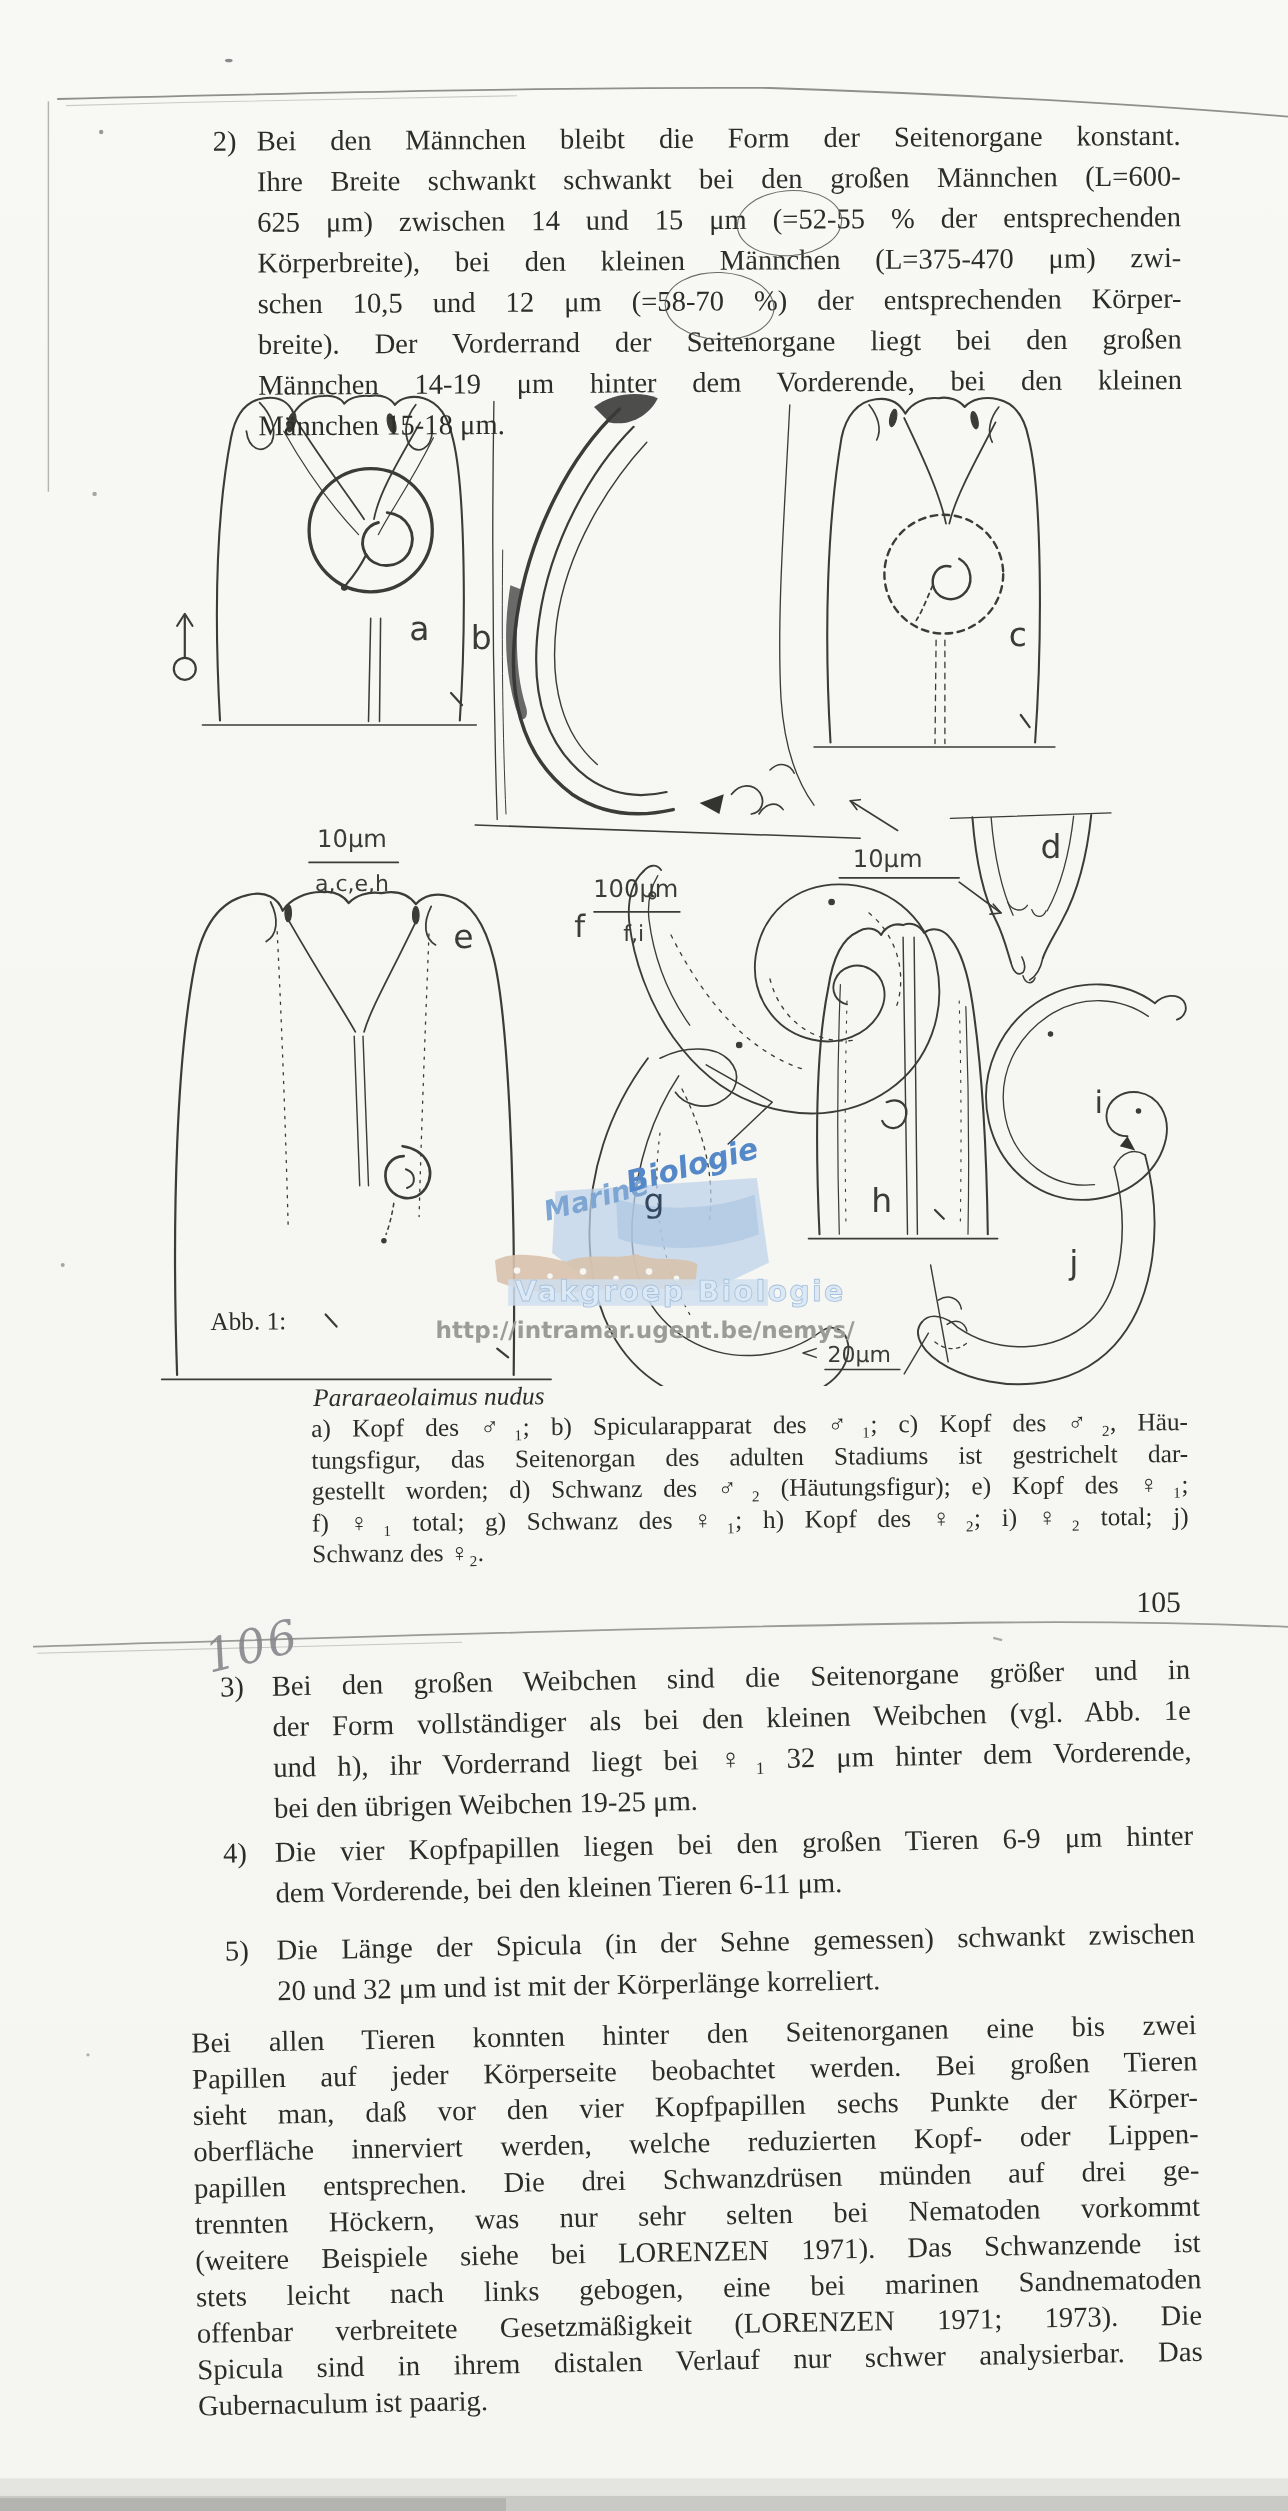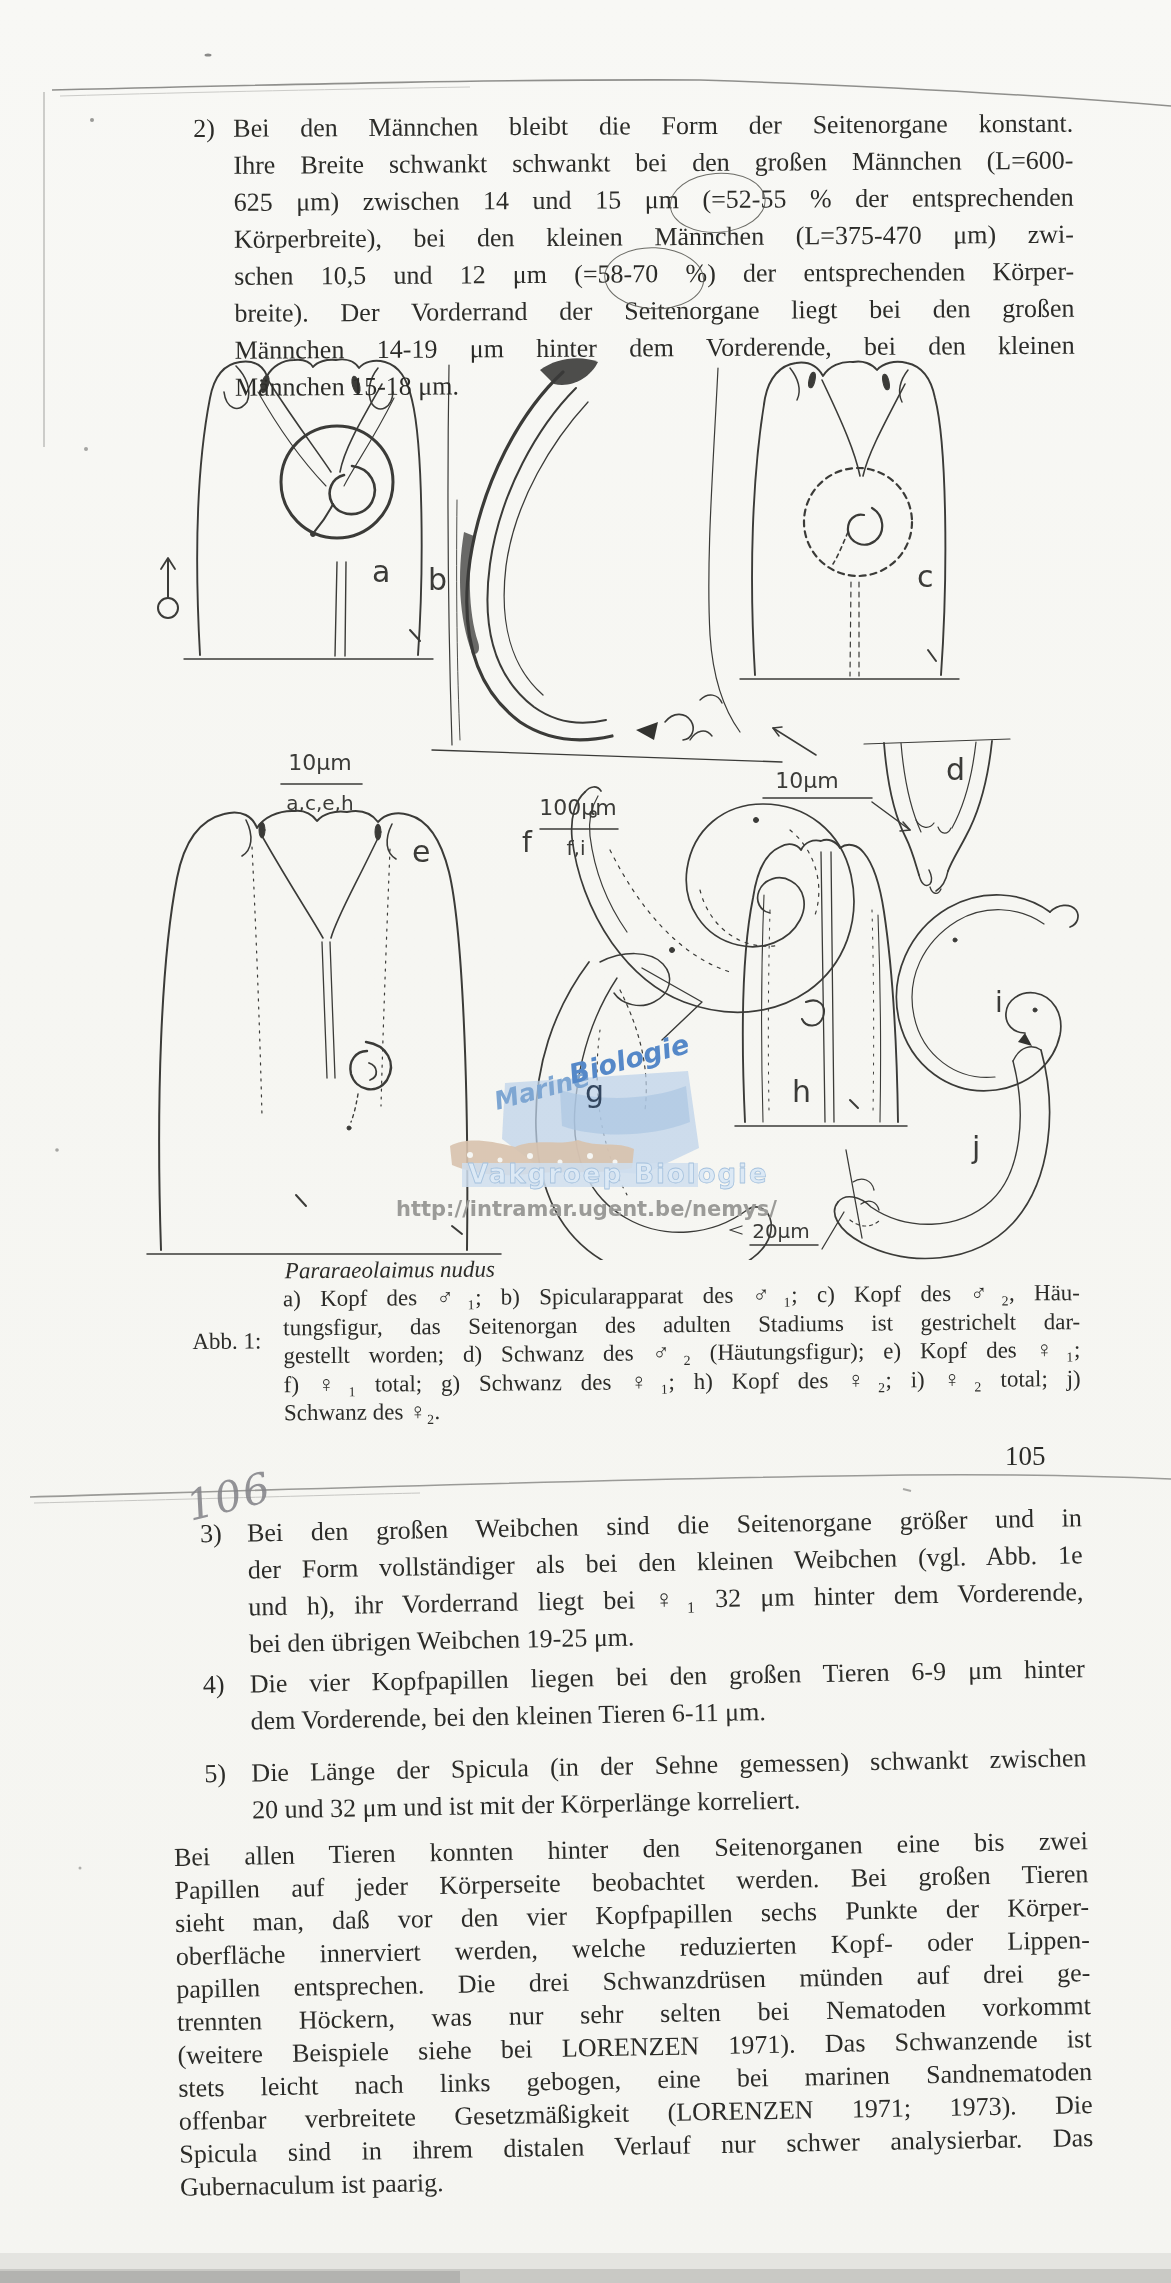--- a/index.html
+++ b/index.html
@@ -258,32 +258,32 @@
     <text x="572" y="734" transform="rotate(-15 572 734)" font-family="DejaVu Sans, sans-serif" font-style="italic" font-weight="bold" font-size="27" fill="#5588c8">Biologie</text>
     <text x="468" y="833" font-family="DejaVu Sans, sans-serif" font-weight="bold" font-size="26" letter-spacing="2" fill="#dce9f5" stroke="#a6c2de" stroke-width="0.8">Vakgroep Biologie</text>
     <text x="396" y="866" font-family="DejaVu Sans, sans-serif" font-weight="bold" font-size="21" fill="#9b9b98">http://intramar.ugent.be/nemys/</text>
   </g>
 
   <text x="585" y="752" font-family="DejaVu Sans, sans-serif" font-size="30" fill="#33465e">g</text>
   <text x="792" y="752" font-family="DejaVu Sans, sans-serif" font-size="30" fill="#3b3b38">h</text>
 </svg>
 
 <div id="caption-wrap" style="z-index:2">
-  <span class="abs cap" style="left:192px;top:1328px">Abb. 1:</span>
+  <span class="abs cap" style="left:192px;top:1188px">Abb. 1:</span>
   <span class="abs cap italic" style="left:285px;top:1258px">Pararaeolaimus nudus</span>
   <div class="tblock cap" style="left:283px;top:1286px;width:797px">
     <div class="jline">a) Kopf des ♂₁; b) Spicularapparat des ♂₁; c) Kopf des ♂₂, Häu-</div>
     <div class="jline">tungsfigur, das Seitenorgan des adulten Stadiums ist gestrichelt dar-</div>
     <div class="jline">gestellt worden; d) Schwanz des ♂₂ (Häutungsfigur); e) Kopf des ♀₁;</div>
     <div class="jline">f) ♀₁ total; g) Schwanz des ♀₁; h) Kopf des ♀₂; i) ♀₂ total; j)</div>
     <div class="jline last">Schwanz des ♀₂.</div>
   </div>
 </div>
 
-<div class="pagenum" style="left:1005px;top:1441px;z-index:2">105</div>
+<div class="pagenum" style="left:1033px;top:1441px;z-index:2">105</div>
 <div class="pencil" style="left:186px;top:1472px;z-index:2">106</div>
 
 <div id="lower-wrap" style="z-index:2">
 
   <span class="pnum" style="left:200px;top:1515px">3)</span>
   <div class="tblock" style="left:247px;top:1515px;width:835px">
     <div class="jline">Bei den großen Weibchen sind die Seitenorgane größer und in</div>
     <div class="jline">der Form vollständiger als bei den kleinen Weibchen (vgl. Abb. 1e</div>
     <div class="jline">und h), ihr Vorderrand liegt bei ♀₁ 32 μm hinter dem Vorderende,</div>
     <div class="jline last">bei den übrigen Weibchen 19-25 μm.</div>

